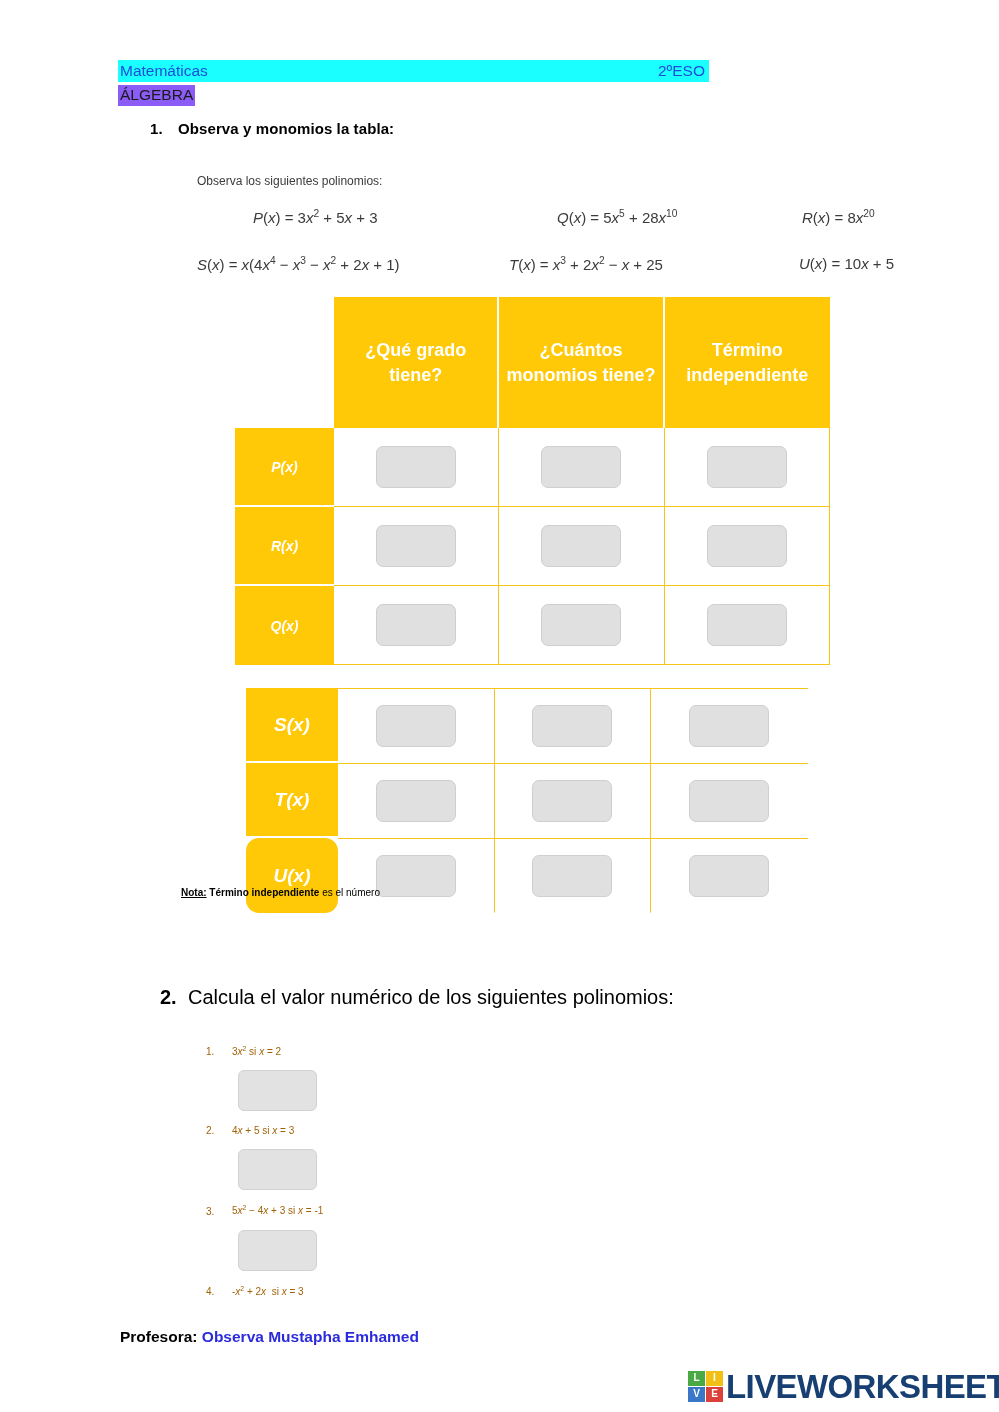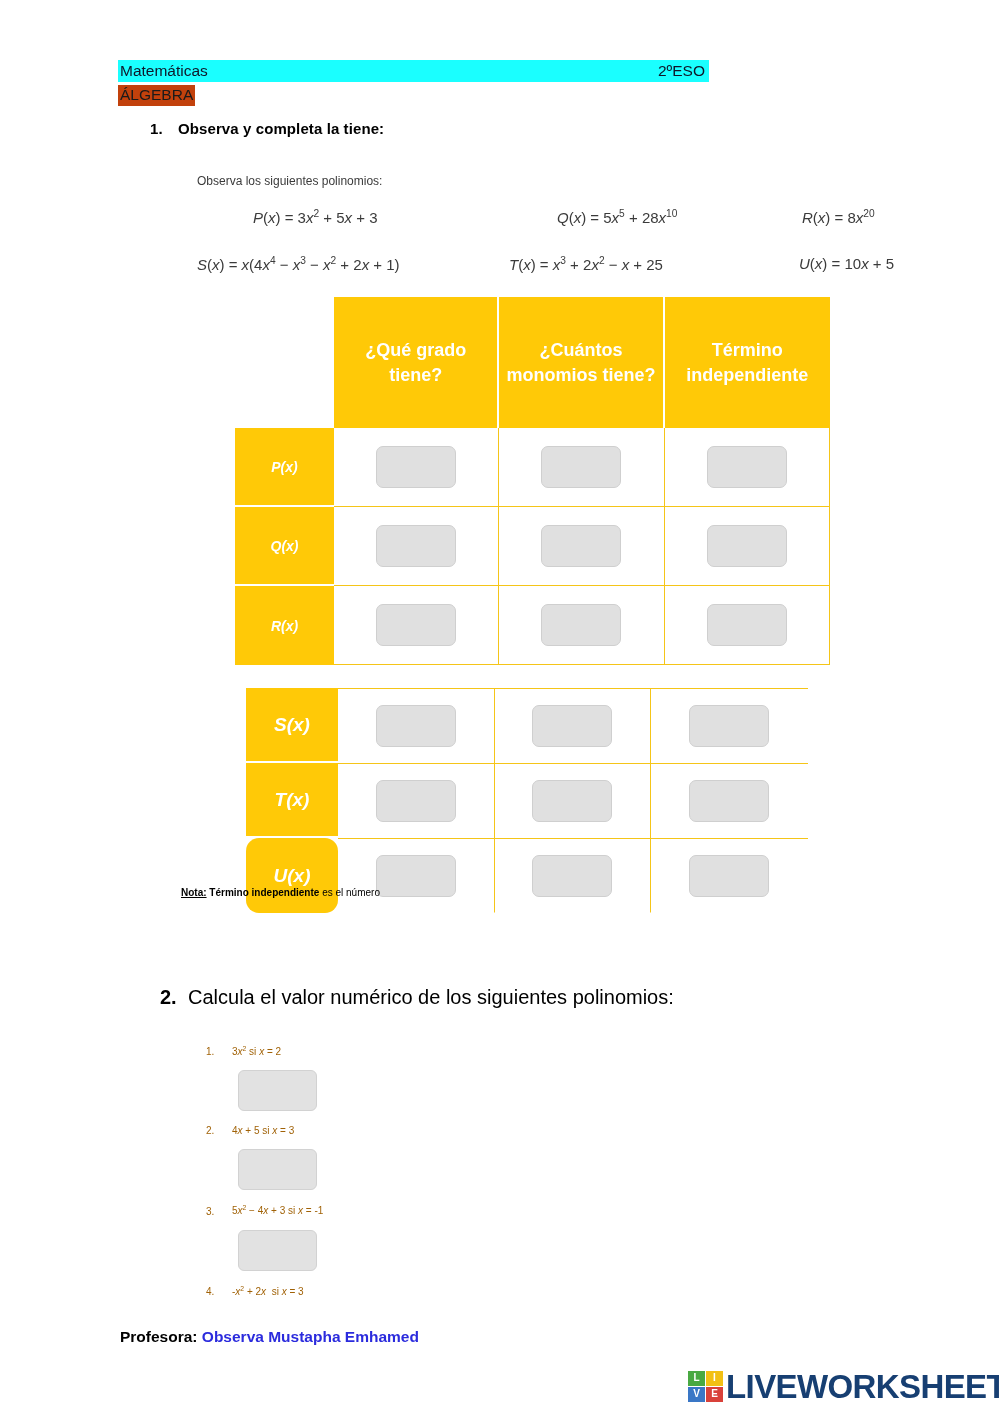--- a/index.html
+++ b/index.html
@@ -19,30 +19,30 @@
   
   .hdr-bar {
     position: absolute;
     left: 118px; top: 60px;
     width: 591px; height: 22px;
     background: #1affff;
     display: flex;
     align-items: center;
     justify-content: space-between;
     font-size: 15.5px;
-    color: #0f172a;
+    color: #1d4ed8;
     padding: 0 2px;
   }
   .hdr-subject { white-space: nowrap; }
   .hdr-level { white-space: nowrap; padding-right: 2px; }
 
   .hdr-algebra {
     position: absolute;
     left: 118px; top: 85px;
-    background: #c2410c;
+    background: #8b5cf6;
     font-size: 15.5px;
     color: #1a1a1a;
     padding: 1px 2px 2px 2px;
     line-height: 18px;
   }
 
   
   .q1 {
     position: absolute;
     left: 150px; top: 120px;
@@ -235,21 +235,21 @@
 
 <div class="page">
 
   <div class="hdr-bar">
     <span class="hdr-subject">Matemáticas</span>
     <span class="hdr-level">2ºESO</span>
   </div>
   <div class="hdr-algebra">ÁLGEBRA</div>
 
   <div class="q1">
-    <span class="qnum">1.</span><span>Observa y completa la tiene:</span>
+    <span class="qnum">1.</span><span>Observa y monomios la tabla:</span>
   </div>
 
   <div class="poly-intro">Observa los siguientes polinomios:</div>
 
   <div class="poly-row pr1 pc1">
     <i class="v">P</i>(<i class="v">x</i>) = 3<i class="v">x</i><sup>2</sup> + 5<i class="v">x</i> + 3
   </div>
   <div class="poly-row pr1 pc2">
     <i class="v">Q</i>(<i class="v">x</i>) = 5<i class="v">x</i><sup>5</sup> + 28<i class="v">x</i><sup>10</sup>
   </div>
@@ -280,34 +280,34 @@
         </div>
       <div class="t1-cell">
           <div class="blank"></div>
         </div>
       <div class="t1-cell">
           <div class="blank"></div>
         </div>
     </div>
 
     <div class="t1-row">
+      <div class="t1-label">R(x)</div>
+      <div class="t1-cell">
+          <div class="blank"></div>
+        </div>
+      <div class="t1-cell">
+          <div class="blank"></div>
+        </div>
+      <div class="t1-cell">
+          <div class="blank"></div>
+        </div>
+    </div>
+
+    <div class="t1-row">
       <div class="t1-label">Q(x)</div>
-      <div class="t1-cell">
-          <div class="blank"></div>
-        </div>
-      <div class="t1-cell">
-          <div class="blank"></div>
-        </div>
-      <div class="t1-cell">
-          <div class="blank"></div>
-        </div>
-    </div>
-
-    <div class="t1-row">
-      <div class="t1-label">R(x)</div>
       <div class="t1-cell">
           <div class="blank"></div>
         </div>
       <div class="t1-cell">
           <div class="blank"></div>
         </div>
       <div class="t1-cell">
           <div class="blank"></div>
         </div>
     </div>

